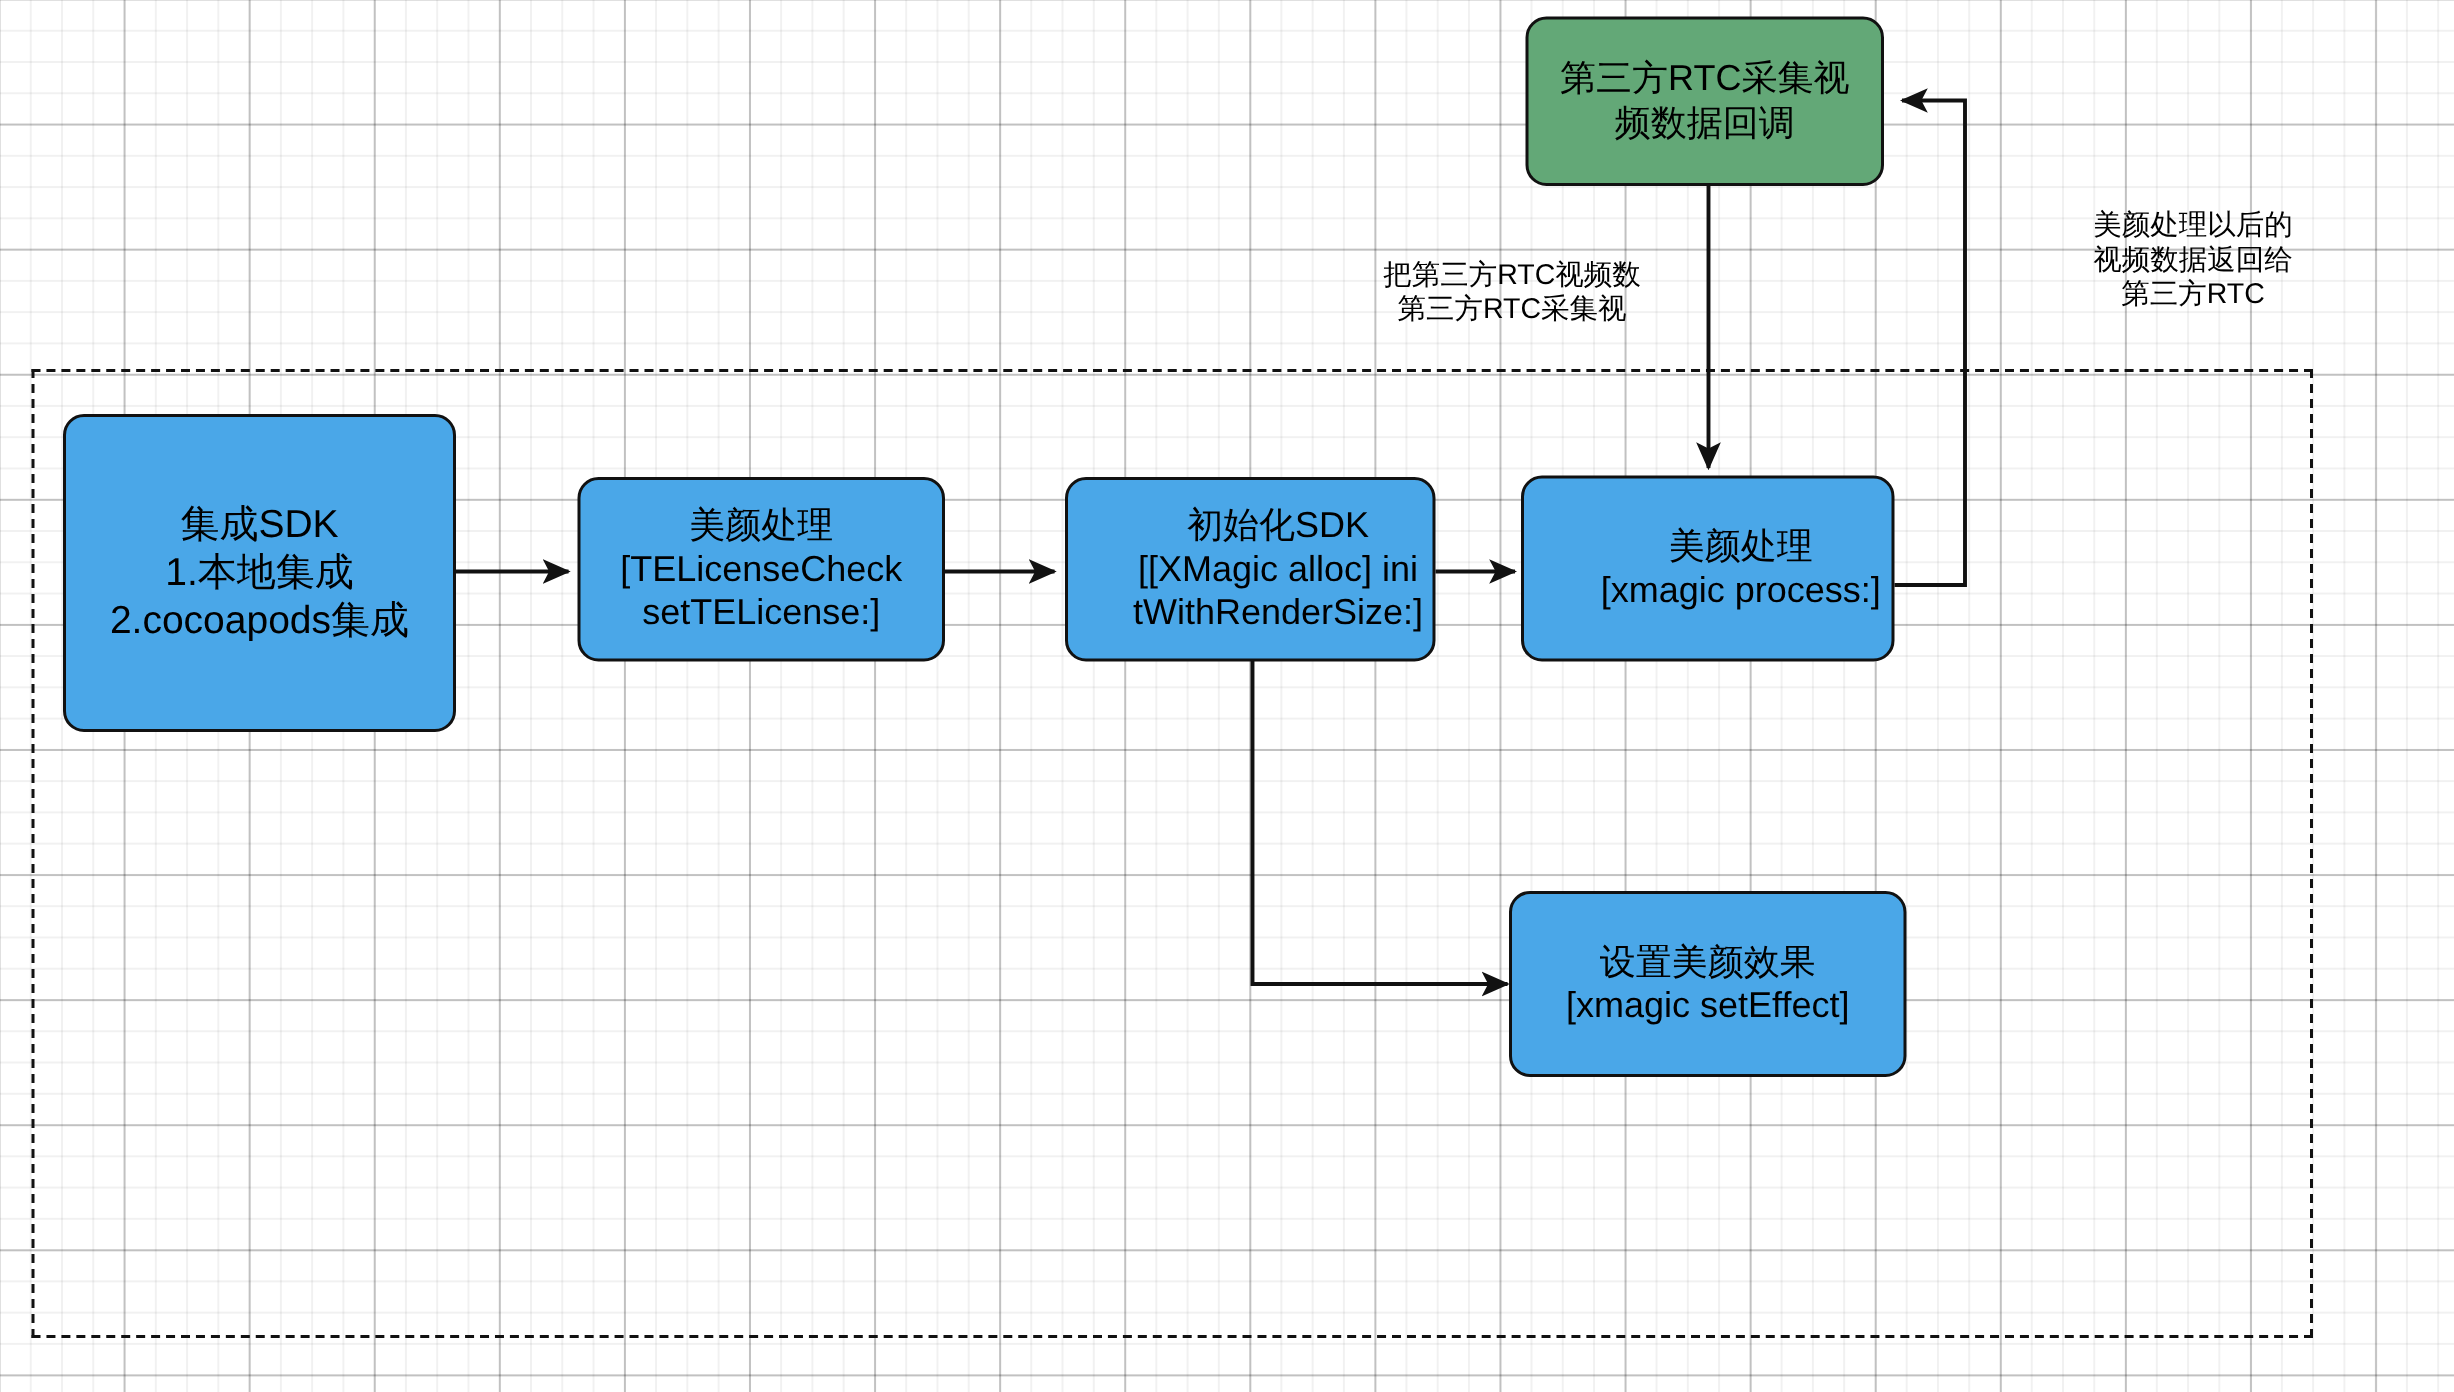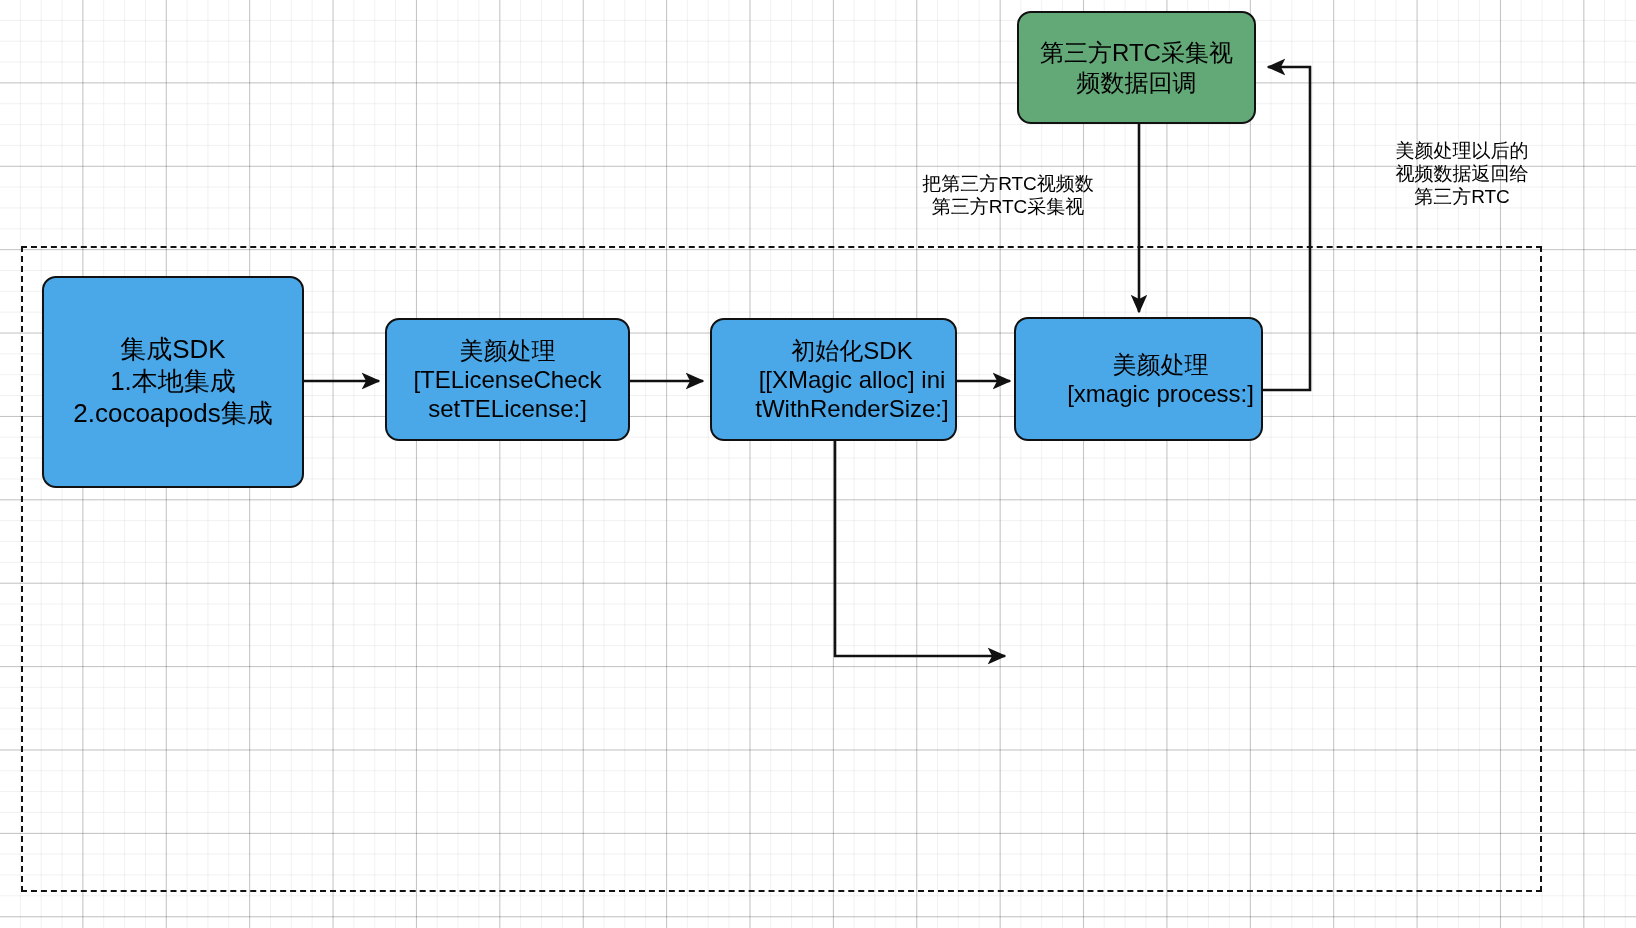--- a/index.html
+++ b/index.html
@@ -123,20 +123,24 @@
     <span class="node-txt">初始化SDK
 [[XMagic alloc] ini
 tWithRenderSize:]</span>
   </div>
 
   <div class="node node-blue" style="left:1014px; top:317px; width:249px; height:124px; font-size:24px;padding-left:44px;">
     <span class="node-txt">美颜处理
 [xmagic process:]</span>
   </div>
 
+  <div class="node node-blue" style="left:1006px; top:594px; width:265px; height:124px; font-size:24px;">
+    <span class="node-txt">设置美颜效果
+[xmagic setEffect]</span>
+  </div>
 
   <div class="node node-green" style="left:1017px; top:11px; width:239px; height:113px; font-size:24px;">
     <span class="node-txt">第三方RTC采集视
 频数据回调</span>
   </div>
 
   <div class="edge-label" style="left:864px; top:172px; width:288px;">把第三方RTC视频数
 第三方RTC采集视</div>
 
   <div class="edge-label" style="left:1312px; top:139px; width:300px;">美颜处理以后的

